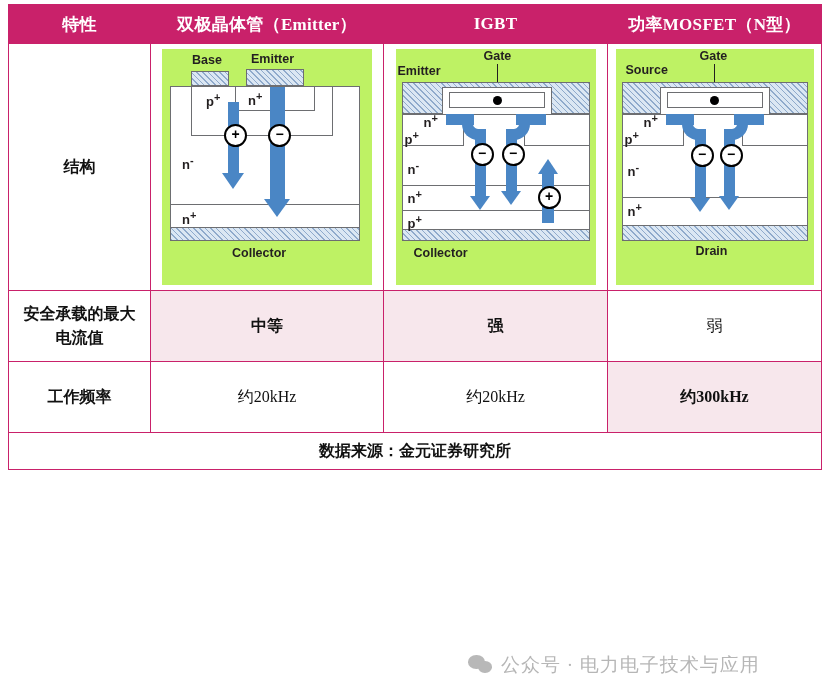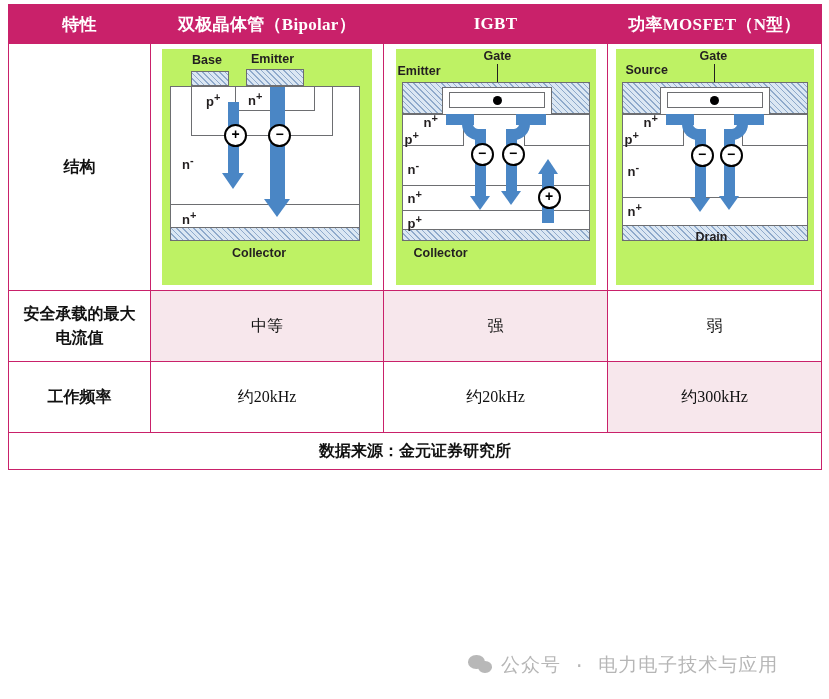--- a/index.html
+++ b/index.html
@@ -59,21 +59,21 @@
     font-size: 16px;
     font-weight: bold;
     color: #111;
     line-height: 1.5;
   }
   .data-cell {
     font-size: 16px;
     color: #111;
     height: 70px;
   }
-  .data-cell.bold { font-weight: normal; }
+  .data-cell.bold { font-weight: bold; }
   .hl { background: #F7E7EC; }
 
   .footer-cell {
     height: 36px;
     font-size: 16px;
     color: #111;
     font-weight: bold;
     background: #ffffff;
   }
 
@@ -191,21 +191,21 @@
     top: 652px;
     display: flex;
     align-items: center;
     gap: 7px;
     pointer-events: none;
     z-index: 40;
   }
   #watermark .wm-text {
     font-size: 19px;
     color: #b6b6b6;
-    font-family: Liberation Mono, monospace;
+    font-family: Liberation Serif, serif;
     letter-spacing: 1px;
     white-space: nowrap;
   }
   .wechat-ico { position: relative; width: 26px; height: 20px; opacity: .72; }
   .wechat-ico i {
     position: absolute; display:block; border-radius: 50%;
     background: #9e9e9e;
   }
   .wechat-ico .b1 { width: 17px; height: 14px; left: 0; top: 0; border-radius: 48%; }
   .wechat-ico .b2 { width: 14px; height: 12px; left: 10px; top: 6px; border-radius: 48%; }
@@ -220,21 +220,21 @@
       <col class="col-a">
         <col class="col-b">
         <col class="col-c">
         <col class="col-d">
     </colgroup>
     <tbody>
 
 
       <tr class="hdr">
         <td>特性</td>
-        <td>双极晶体管（Bipolar）</td>
+        <td>双极晶体管（Emitter）</td>
         <td>IGBT</td>
         <td>功率MOSFET（N型）</td>
       </tr>
 
       <tr class="diagram-row">
         <td class="label-cell">结构</td>
 
         <td>
           <div class="diagram" style="width:210px;height:236px;">
 
@@ -356,21 +356,21 @@
             <div class="arrowshaft" style="left:79px;top:85px;width:11px;height:64px;"></div>
             <div class="arrowhead-down" style="left:74px;top:149px;border-left-width:10px;border-right-width:10px;border-top-width:14px;"></div>
             <div class="carrier" style="left:75px;top:95px;">−</div>
 
             <div class="chan" style="left:118px;top:65px;width:30px;height:11px;"></div>
             <div class="chan-corner-r" style="left:108px;top:65px;width:24px;height:26px;border-bottom-right-radius:16px;border-width:11px;"></div>
             <div class="arrowshaft" style="left:108px;top:85px;width:11px;height:62px;"></div>
             <div class="arrowhead-down" style="left:103px;top:147px;border-left-width:10px;border-right-width:10px;border-top-width:14px;"></div>
             <div class="carrier" style="left:104px;top:95px;">−</div>
 
-            <div class="dlabel" style="left:80px;top:181px;text-align:right;">Drain</div>
+            <div class="dlabel" style="left:80px;top:195px;text-align:right;">Drain</div>
           </div>
         </td>
       </tr>
 
 
 
       <tr>
         <td class="label-cell">
           <div>安全承载的最大</div>
           <div>电流值</div>

